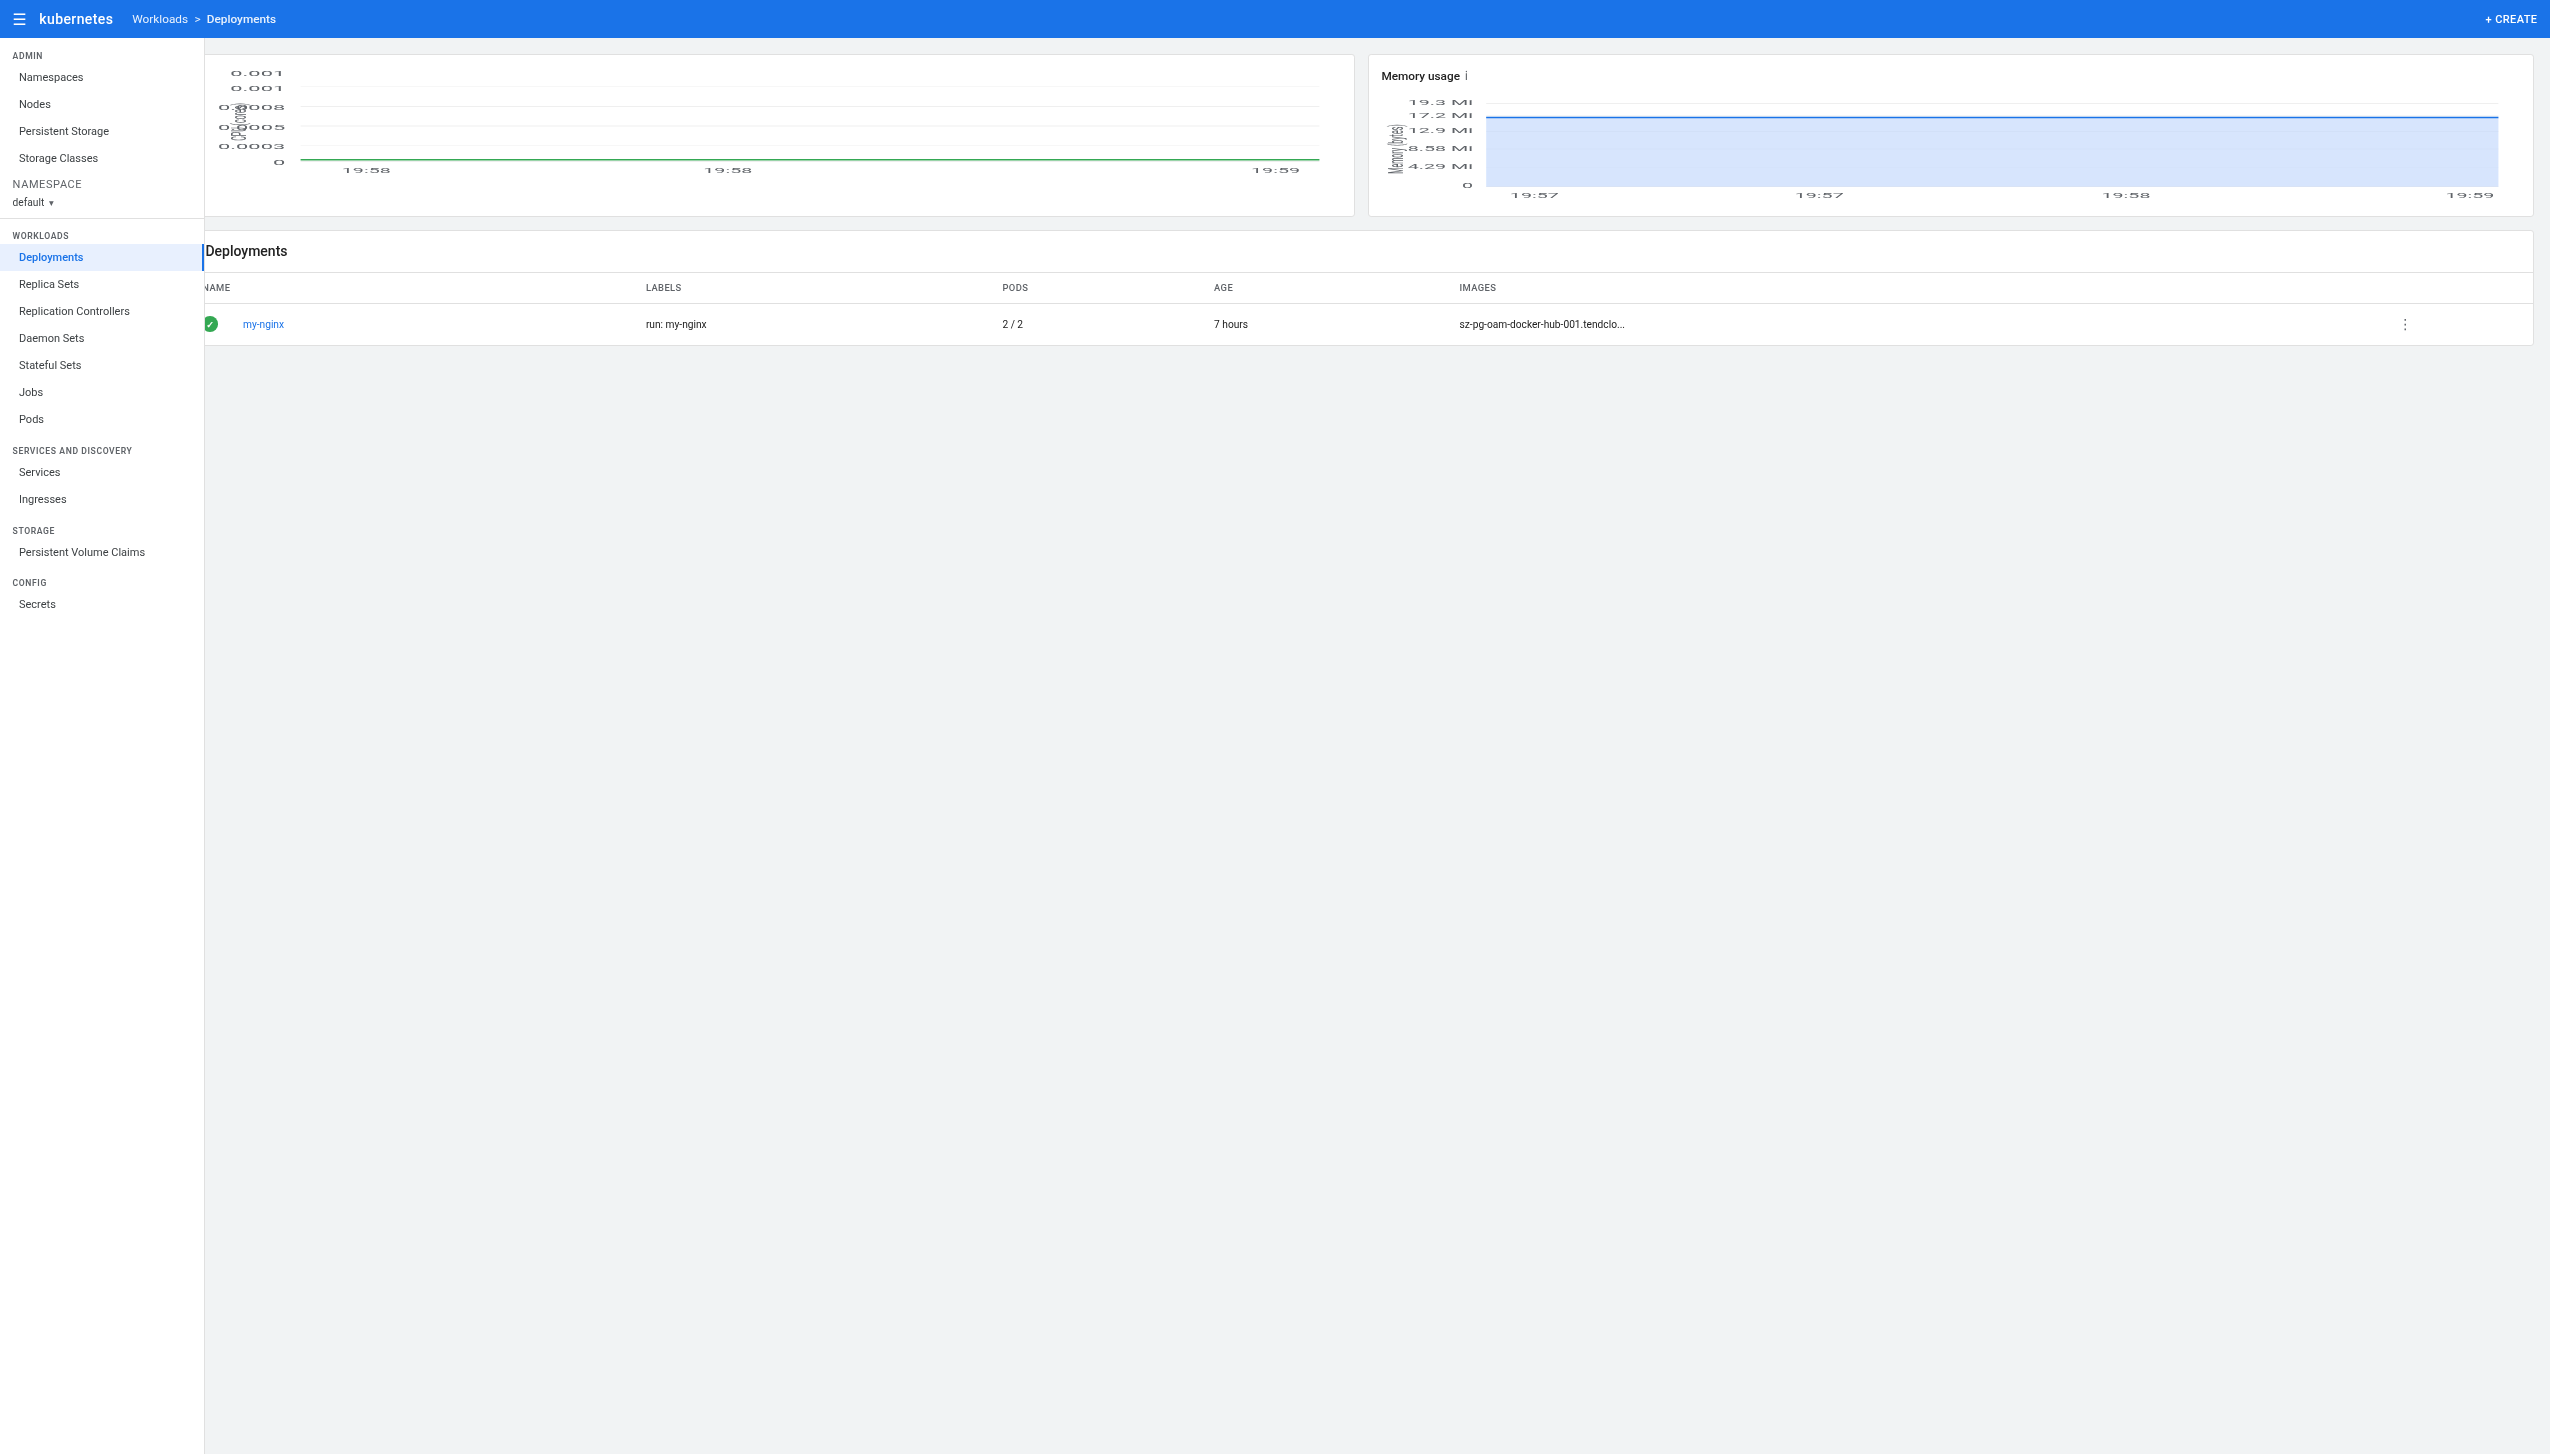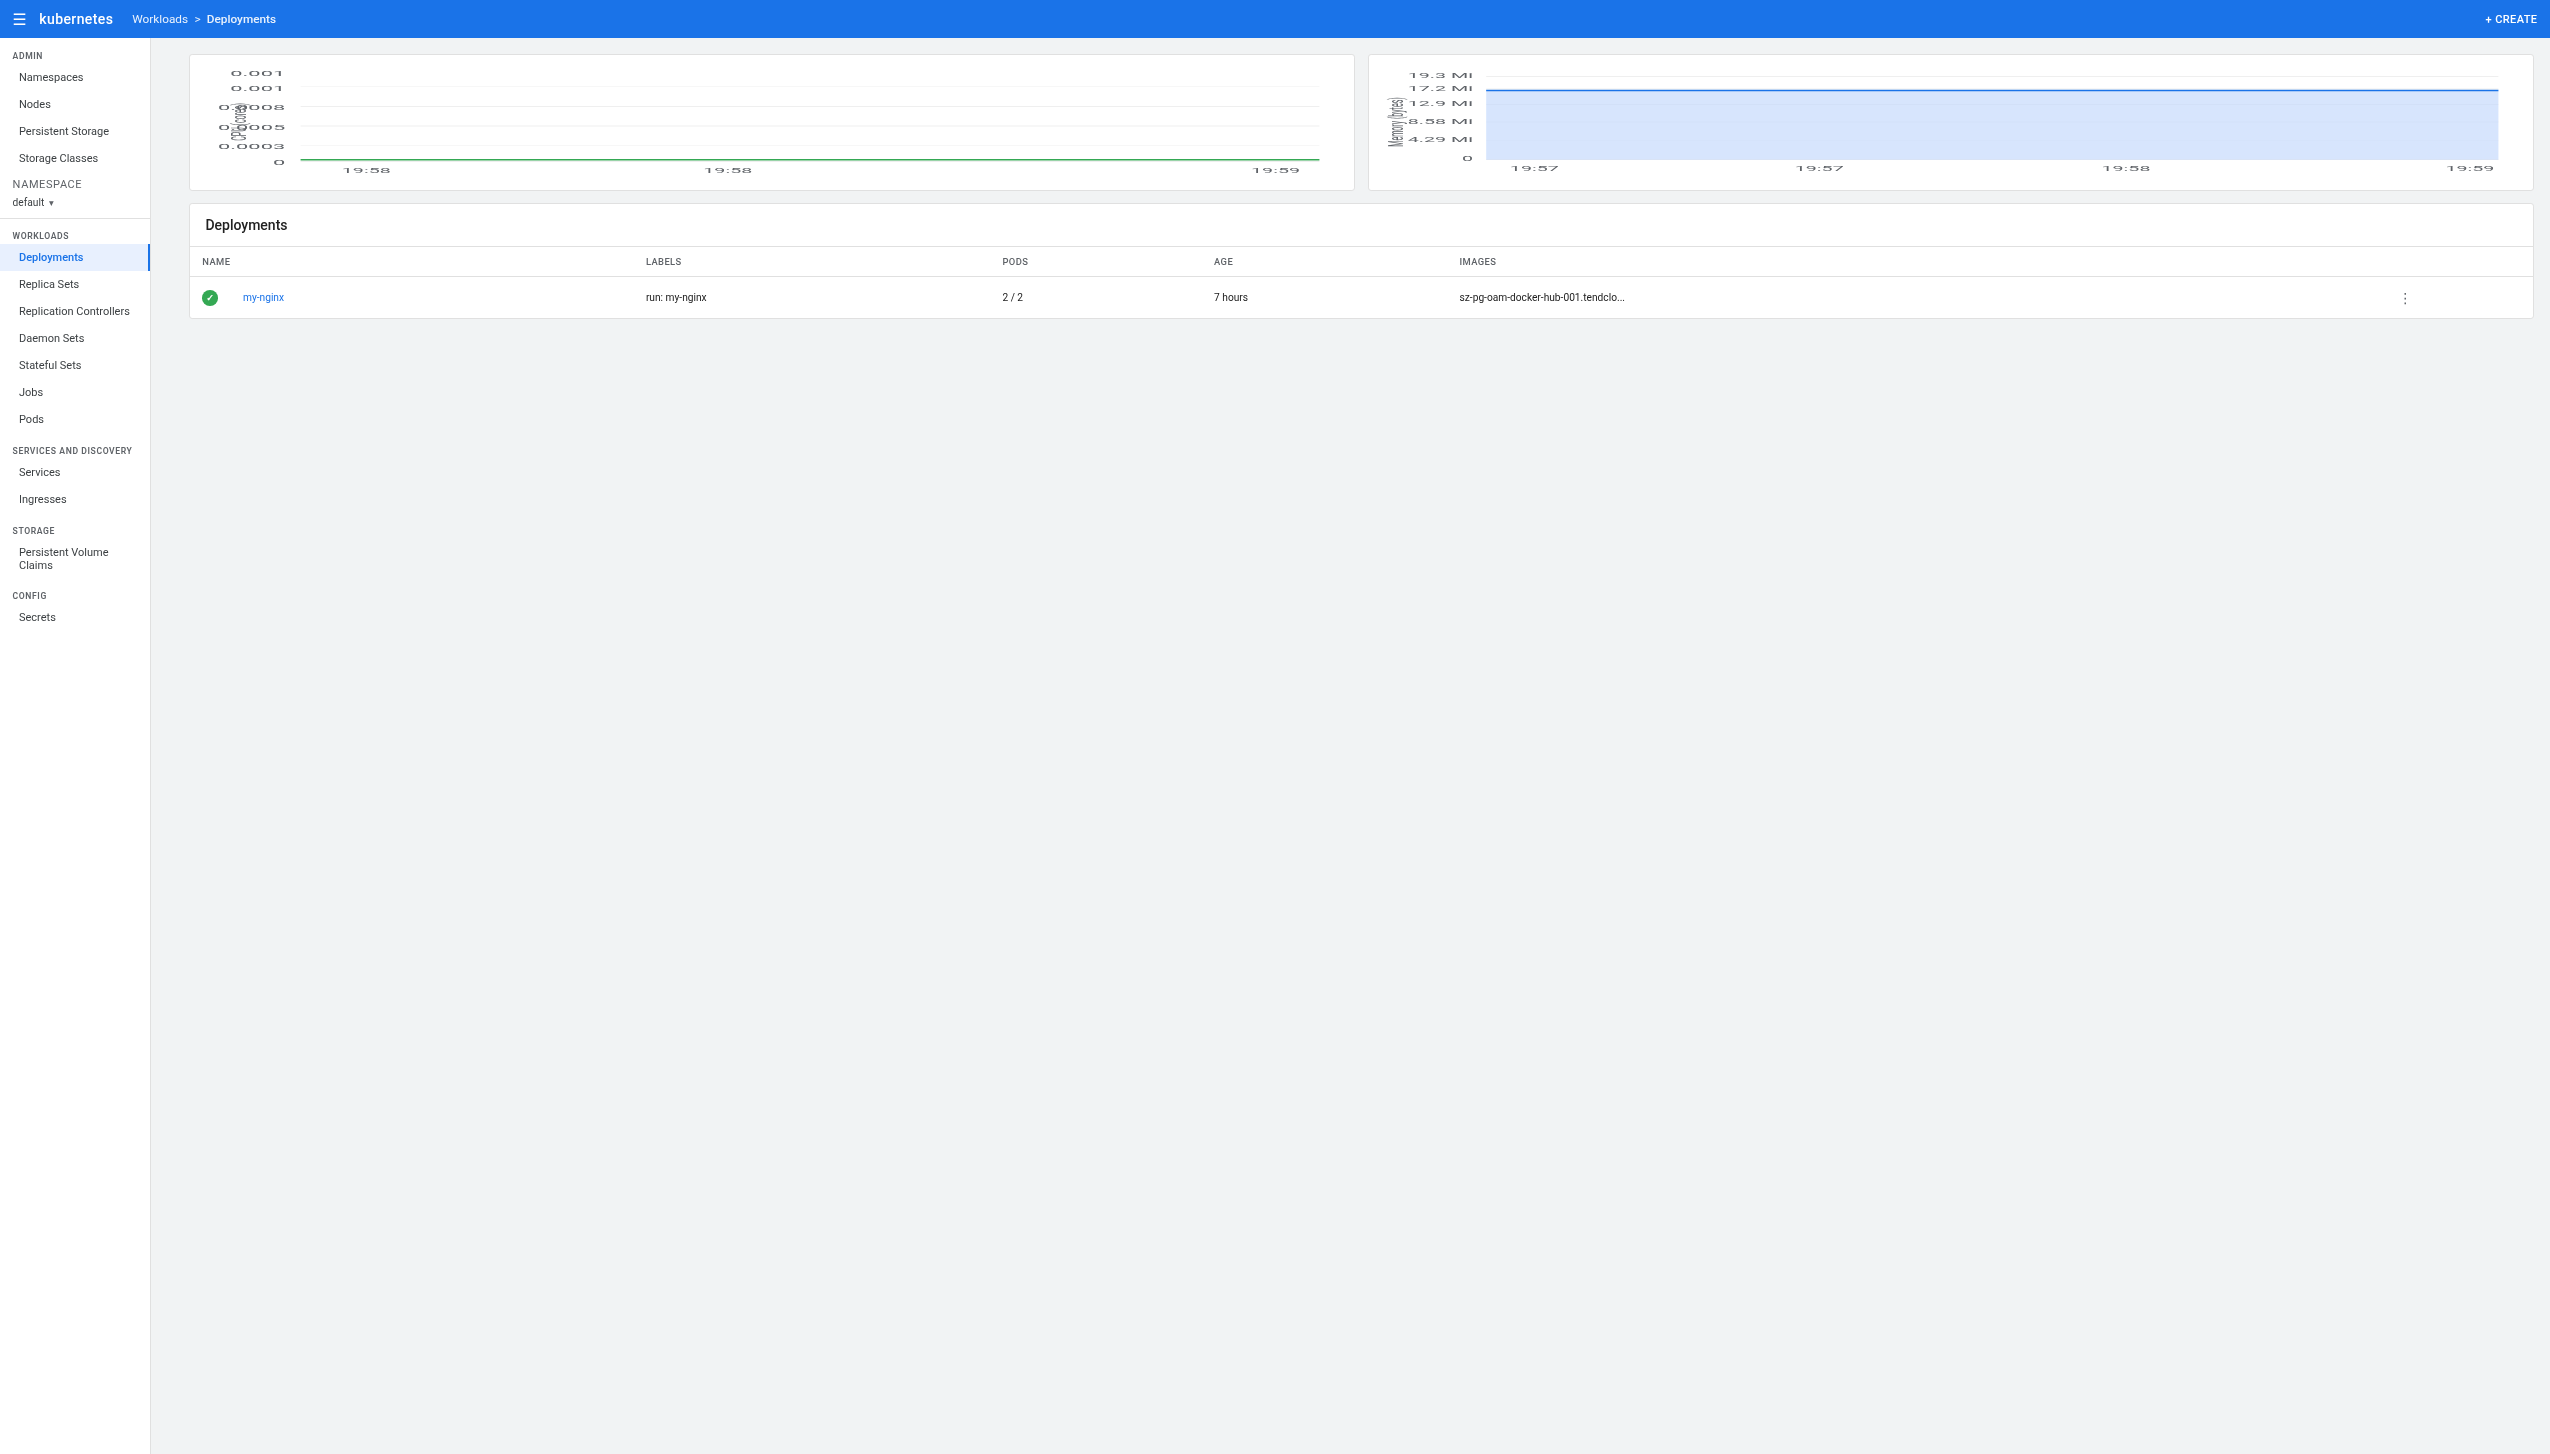--- a/index.html
+++ b/index.html
@@ -25,21 +25,21 @@
     .topbar-breadcrumb .current { font-weight: 500; }
     .topbar-create { margin-left: auto; display: flex; align-items: center; cursor: pointer; font-size: 11px; font-weight: 500; letter-spacing: 0.4px; }
     .topbar-create span { margin-left: 3.1px; }
 
     
     .sidebar {
       position: fixed;
       top: 38px;
       left: 0;
       bottom: 0;
-      width: 151px;
+      width: 205px;
       background: white;
       overflow-y: auto;
       border-right: 0.8px solid #e0e0e0;
       padding-bottom: 15.7px;
     }
     .sidebar-section-header {
       font-size: 8.6px;
       font-weight: 600;
       color: #5f6368;
       text-transform: uppercase;
@@ -284,20 +284,24 @@
           <text x="75" y="135" text-anchor="middle" font-size="9" fill="#5f6368">19:58</text>
           <text x="240" y="135" text-anchor="middle" font-size="9" fill="#5f6368">19:58</text>
           <text x="490" y="135" text-anchor="middle" font-size="9" fill="#5f6368">19:59</text>
 
           <text x="280" y="148" text-anchor="middle" font-size="9" fill="#5f6368">Time</text>
         </svg>
       </div>
     </div>
 
     <div class="chart-card">
+      <div class="chart-title">
+        <span>Memory usage</span>
+        <span class="info-icon">ℹ</span>
+      </div>
       <div class="chart-area">
         <svg class="chart-svg" viewBox="0 0 520 140" preserveAspectRatio="none" style="font-size:14px">
 
           <text x="42" y="14" text-anchor="end" font-size="9" fill="#5f6368">19.3 Mi</text>
           <text x="42" y="30" text-anchor="end" font-size="9" fill="#5f6368">17.2 Mi</text>
           <text x="42" y="50" text-anchor="end" font-size="9" fill="#5f6368">12.9 Mi</text>
           <text x="42" y="72" text-anchor="end" font-size="9" fill="#5f6368">8.58 Mi</text>
           <text x="42" y="95" text-anchor="end" font-size="9" fill="#5f6368">4.29 Mi</text>
           <text x="42" y="120" text-anchor="end" font-size="9" fill="#5f6368">0</text>
 

